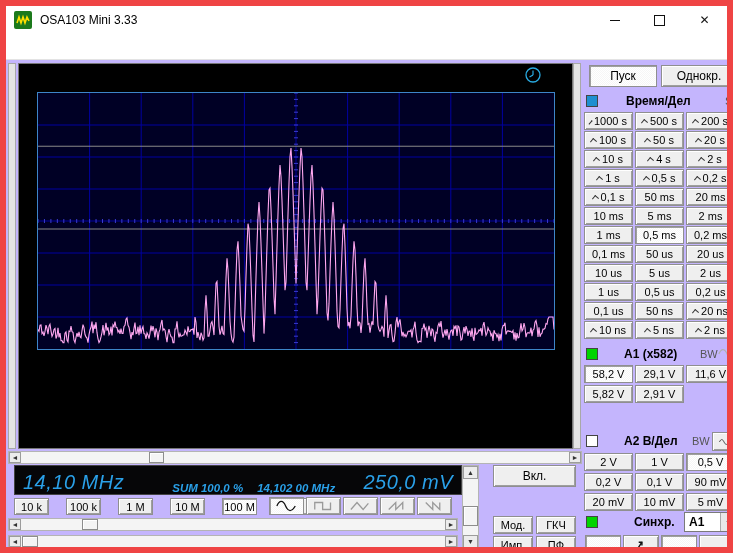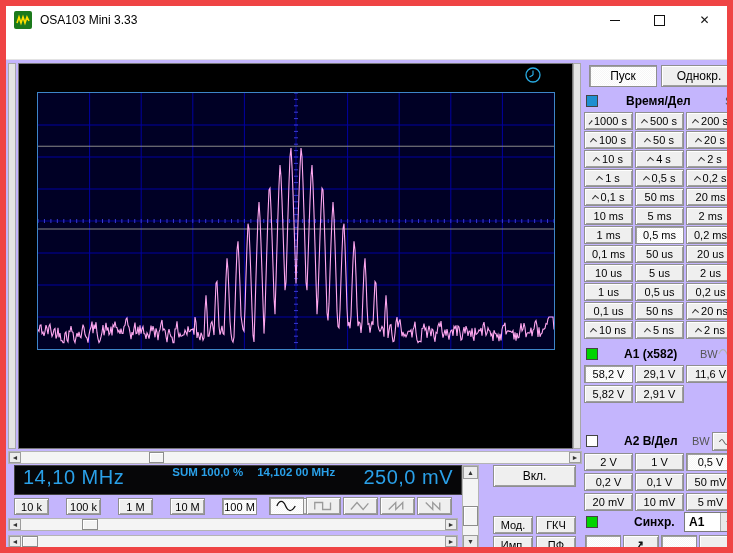--- a/index.html
+++ b/index.html
@@ -37,21 +37,21 @@
   .sb .thumb{position:absolute;top:0;height:100%;background:#f4f4f4;border:1px solid #8d8d8d;box-shadow:inset 1px 1px 0 #fff;box-sizing:border-box;}
   .vsb{position:absolute;background:#f4f4f4;border:1px solid #b4b4b4;box-sizing:border-box;}
   .vsb .varrow{position:absolute;left:0;width:100%;height:13px;background:#ececec;border:1px solid #9c9c9c;box-sizing:border-box;display:flex;align-items:center;justify-content:center;font-size:7px;color:#333;}
   .vsb .vthumb{position:absolute;left:0;width:100%;background:#f4f4f4;border:1px solid #8d8d8d;box-shadow:inset 1px 1px 0 #fff;box-sizing:border-box;}
   
   .btn{position:relative;display:flex;align-items:center;justify-content:center;background:#efefef;border:1px solid #8f8f8f;box-shadow:inset 1px 1px 0 #ffffff,inset -1px -1px 0 #9f9f9f;font-size:11px;color:#000;box-sizing:border-box;white-space:nowrap;}
   .btn.pressed{background-color:#f6f6f6;background-image:linear-gradient(45deg,#fff 25%,transparent 25%,transparent 75%,#fff 75%),linear-gradient(45deg,#fff 25%,transparent 25%,transparent 75%,#fff 75%);background-size:2px 2px;background-position:0 0,1px 1px;box-shadow:inset 1px 1px 0 #9f9f9f,inset -1px -1px 0 #fdfdfd;}
   .slow-mark{display:none;width:4px;height:4px;border-left:1px solid #333;border-top:1px solid #333;transform:rotate(40deg);margin-right:3px;margin-top:3px;}
   .slow .slow-mark{display:inline-block;}
   
-  #lcd{position:absolute;left:8px;top:459px;width:448px;height:30px;background:#060608;border:1px solid #444;box-sizing:border-box;display:flex;align-items:flex-start;color:#2aa0e8;overflow:hidden;}
+  #lcd{position:absolute;left:8px;top:459px;width:448px;height:30px;background:#060608;border:1px solid #444;box-sizing:border-box;display:flex;align-items:flex-end;color:#2aa0e8;overflow:hidden;font-style:italic;}
   #lcd .big{font-size:20px;letter-spacing:0.5px;}
   #lcd .small{font-size:11.5px;font-weight:bold;}
   
   .sect-title{font-size:12px;font-weight:bold;color:#000;white-space:nowrap;}
   .led{position:absolute;width:12px;height:12px;border:1px solid #444;box-sizing:border-box;}
   .bw{font-size:11px;color:#555;}
   .abs{position:absolute;}
   .dropdown{position:absolute;background:#fff;border:1px solid #7a7a7a;box-sizing:border-box;display:flex;align-items:center;}
   .dropdown .dval{flex:1;font-size:12px;font-weight:bold;padding-left:4px;}
   .dropdown .darrow{width:16px;height:100%;background:#e8e8e8;border-left:1px solid #aaa;display:flex;align-items:center;justify-content:center;font-size:7px;color:#333;box-sizing:border-box;}
@@ -580,21 +580,21 @@
       <button class="btn pressed" style="height:18px;">
         <span>0,5 V</span>
       </button>
       <button class="btn" style="height:18px;">
         <span>0,2 V</span>
       </button>
       <button class="btn" style="height:18px;">
         <span>0,1 V</span>
       </button>
       <button class="btn" style="height:18px;">
-        <span>50 mV</span>
+        <span>90 mV</span>
       </button>
       <button class="btn" style="height:18px;">
         <span>20 mV</span>
       </button>
       <button class="btn" style="height:18px;">
         <span>10 mV</span>
       </button>
       <button class="btn" style="height:18px;">
         <span>5 mV</span>
       </button>

